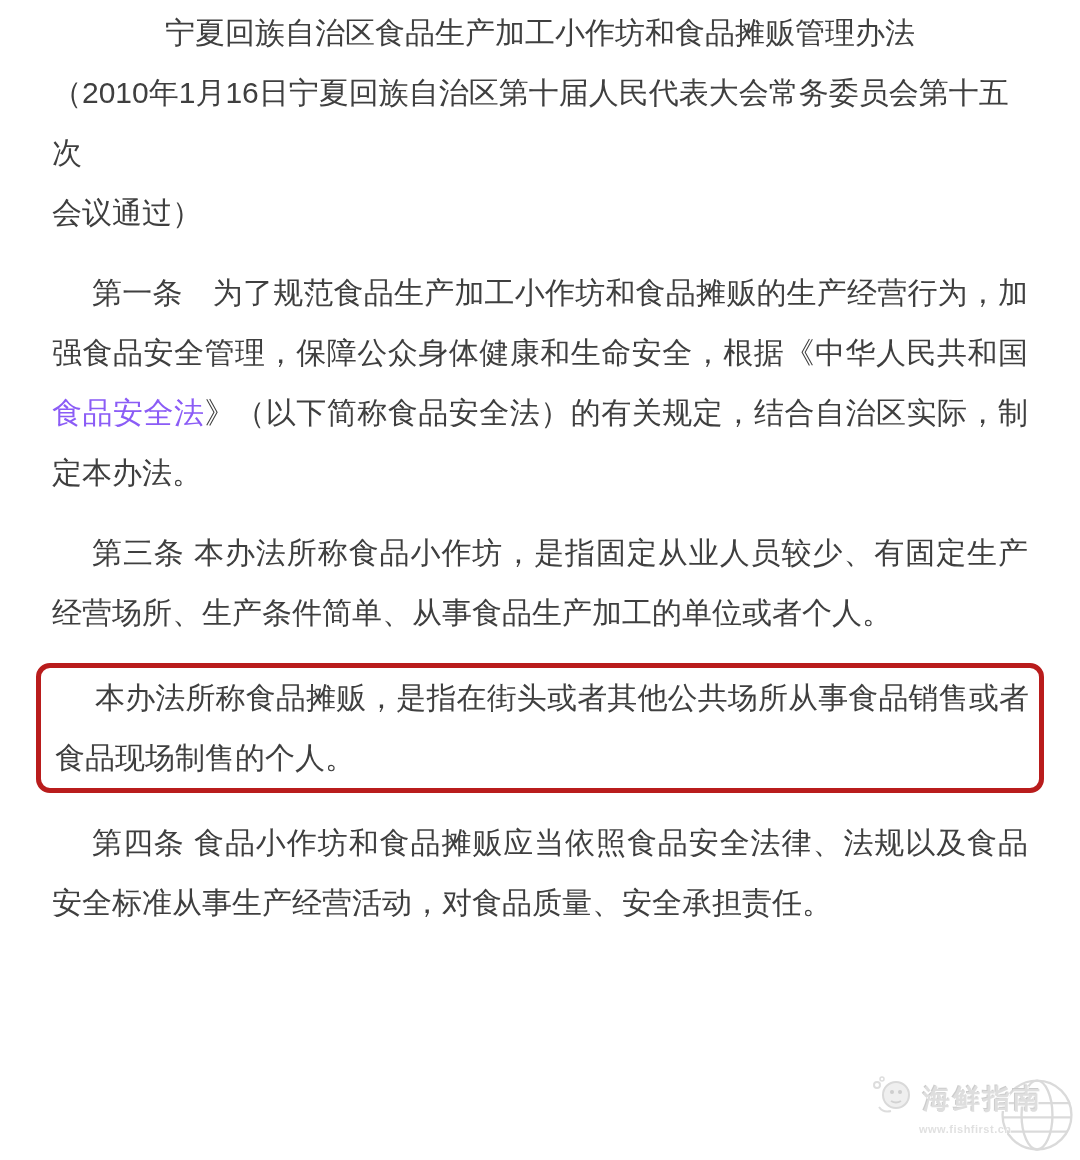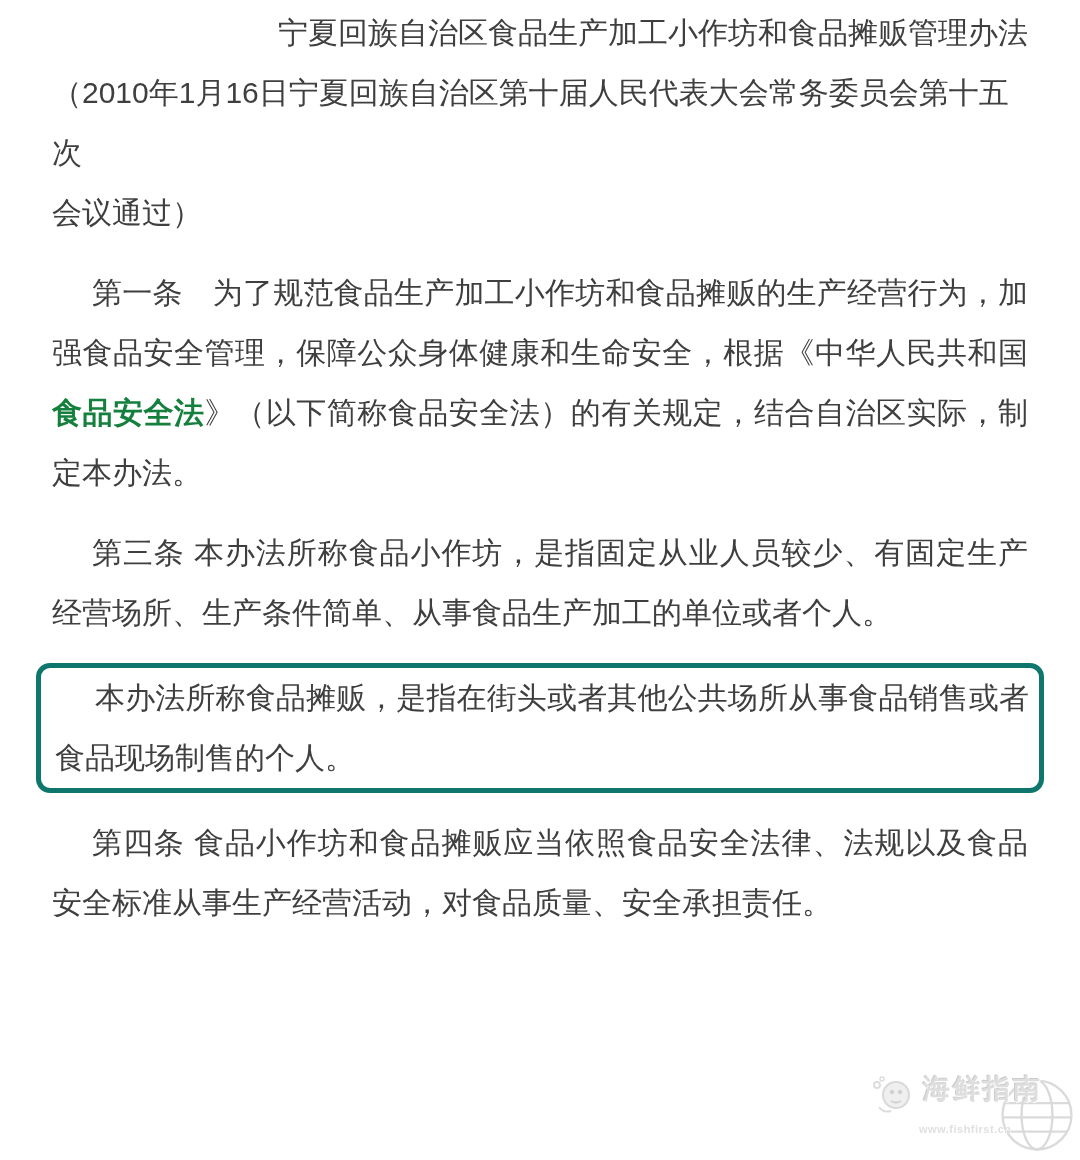--- a/index.html
+++ b/index.html
@@ -13,66 +13,66 @@
     font-size: 30px;
     line-height: 60px;
     color: #3f3f3f;
   }
   .doc { padding: 3px 52px 0 52px; }
 
   .title {
     margin: 0;
     font-size: 30px;
     font-weight: 400;
-    text-align: right;
+    text-align: center;
     color: #3f3f3f;
   }
   .subtitle {
     text-align: left;
   }
   .chapter {
     margin: 20px 0 0 0;
     text-indent: 40px;
   }
   .chapter-title { margin-left: 52px; }
 
   .para {
     margin: 20px 0;
     text-align: justify;
     text-indent: 40px;
   }
   .link {
-    color: #15803d;
-    font-weight: 700;
+    color: #8b5cf6;
+    font-weight: 400;
     text-decoration: none;
     cursor: pointer;
   }
 
   .highlight-box {
-    border: 5px solid #0f766e;
+    border: 5px solid #b91c1c;
     border-radius: 14px;
     margin: 16px -16px 18px -16px;
     padding: 0 10px 0 14px;
   }
   .highlight-box .para { margin: 0; }
 
   
   .watermark {
     position: absolute;
     right: 5px;
     bottom: 3px;
     width: 218px;
     height: 86px;
     pointer-events: none;
     opacity: 0.8;
   }
   .wm-globe { position: absolute; right: 0; top: 6px; }
   .wm-fish  { position: absolute; left: 12px; top: 4px; }
   .wm-brand {
-    position: absolute; left: 66px; top: 2px;
+    position: absolute; left: 66px; top: 12px;
     font-size: 27px; line-height: 32px; letter-spacing: 3px;
     font-weight: 700; color: #d6d6d6;
     text-shadow: 1px 1px 0 #ffffff, -1px -1px 0 #c0c0c0;
     white-space: nowrap;
   }
   .wm-channel {
     position: absolute; left: 2px; top: 33px;
     font-size: 30px; line-height: 34px; letter-spacing: 1px;
     font-weight: 700; font-style: italic; color: #d6d6d6;
     text-shadow: 1px 1px 0 #ffffff, -1px -1px 0 #c0c0c0;

